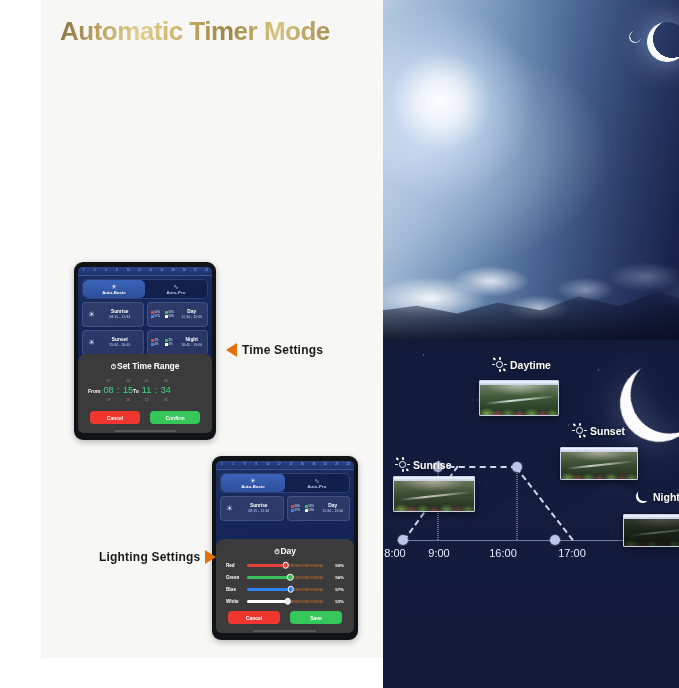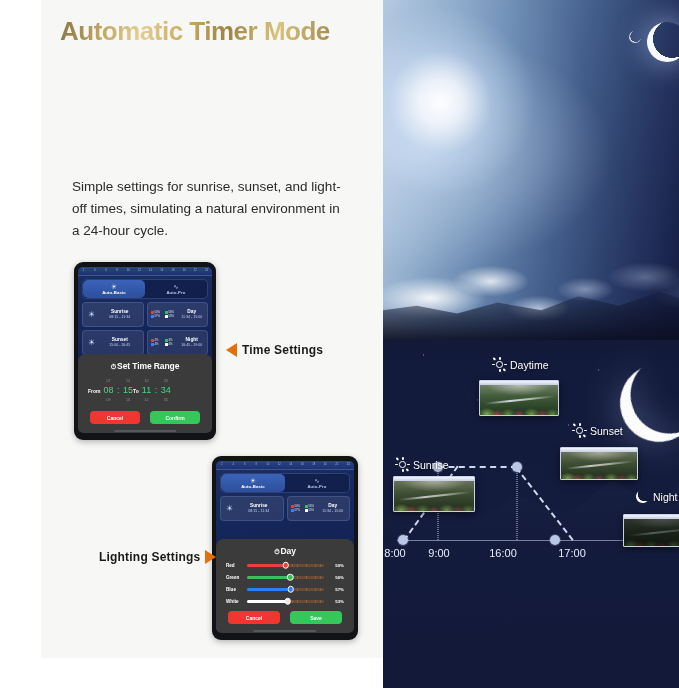--- a/index.html
+++ b/index.html
@@ -244,21 +244,21 @@
       radial-gradient(ellipse 14% 40% at 93% 96%, #5d8a3c, transparent 72%);
   }
   .tank .glass::after { content:""; position:absolute; left:6%; right:4%; top:46%; height:2px;
     background: linear-gradient(90deg, rgba(255,255,255,0) 0%, rgba(236,242,255,0.85) 35%, rgba(255,255,255,0.6) 65%, rgba(255,255,255,0) 100%);
     transform: rotate(-6deg); border-radius: 2px; }
   .tank.dim .glass { filter: brightness(0.42) saturate(0.8); }
   .tank.warm .glass { filter: brightness(0.88) sepia(0.18); }
 
   .marker { position: absolute; display: flex; align-items: center; gap: 4px;
             color: #ffffff; white-space: nowrap; }
-  .marker .mlabel { font-size: 10.5px; font-weight: normal;
+  .marker .mlabel { font-size: 10.5px; font-weight: bold;
                     text-shadow: 0 1px 3px rgba(0,0,0,0.6); }
   .sun-glyph { position: relative; width: 13px; height: 13px; flex: 0 0 13px; }
   .sun-glyph .core { position: absolute; left: 3.2px; top: 3.2px; width: 6.6px; height: 6.6px;
                      border-radius: 50%; border: 1.6px solid #ffffff; box-sizing: border-box; }
   .sun-glyph i { position: absolute; background: #ffffff; border-radius: 1px; }
   .sun-glyph i.r1 { left: 6px; top: -1px; width: 1.5px; height: 3.2px; }
   .sun-glyph i.r2 { left: 6px; bottom: -1px; width: 1.5px; height: 3.2px; }
   .sun-glyph i.r3 { left: -1px; top: 5.8px; width: 3.2px; height: 1.5px; }
   .sun-glyph i.r4 { right: -1px; top: 5.8px; width: 3.2px; height: 1.5px; }
   .sun-glyph i.r5 { left: 0.4px; top: 0.4px; width: 3.1px; height: 1.5px; transform: rotate(45deg); }
@@ -270,21 +270,20 @@
 </style>
 </head>
 <body>
 
 <div id="root">
 
   <div id="left-panel">
 
     <div id="page-title">Automatic Timer Mode</div>
 
-    <div id="intro-paragraph">Simple settings for sunrise, sunset, and light-off times, simulating a natural environment in a 24-hour cycle.</div>
 
     <div class="tablet" id="tablet-time">
       <div class="screen">
 
         <div class="ruler">
           <span class="tick">2</span>
           <span class="tick">4</span>
           <span class="tick">6</span>
           <span class="tick">8</span>
           <span class="tick">10</span>

